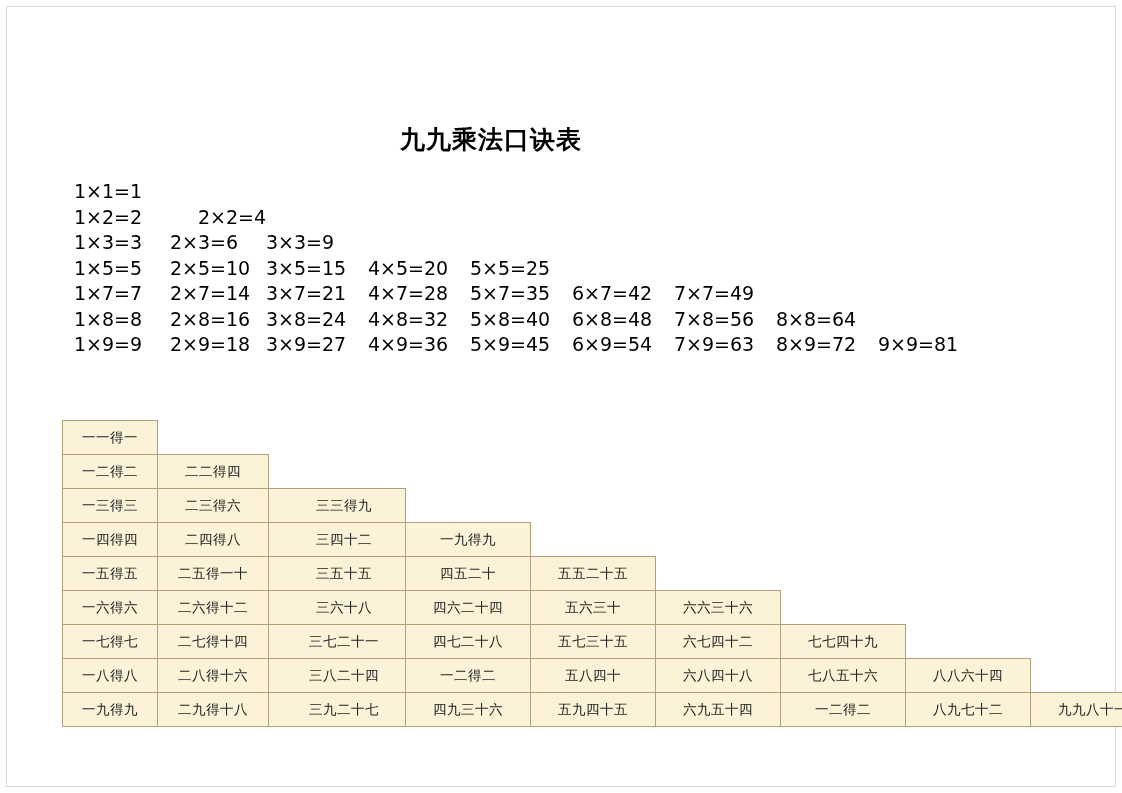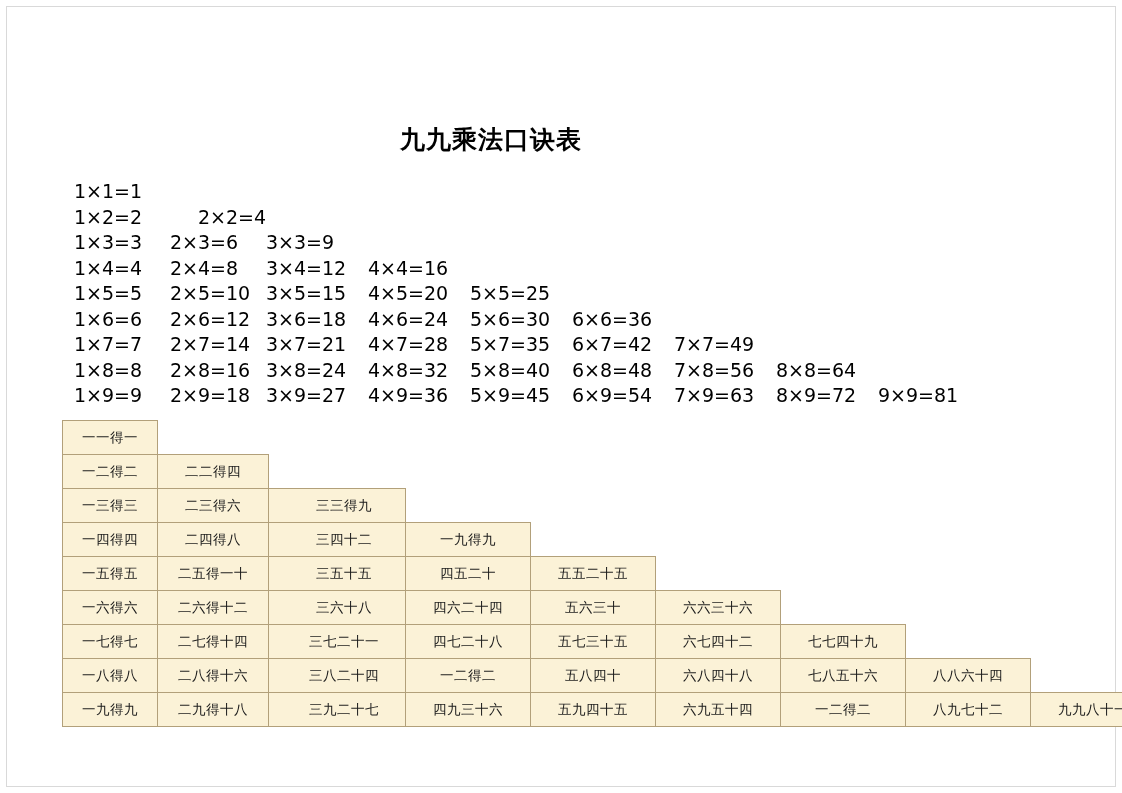--- a/index.html
+++ b/index.html
@@ -94,23 +94,21 @@
 
 <div class="page">
   <div class="page-border"></div>
 
   <div class="title">九九乘法口诀表</div>
 
   <div class="eq-block">
       <div class="eq-row"><span class="eq-item" style="width: 96px;">1×1=1</span></div>
       <div class="eq-row"><span class="eq-item" style="width: 96px;">1×2=2</span><span class="eq-item" style="width: 96px; text-align: right;">2×2=4</span></div>
       <div class="eq-row"><span class="eq-item" style="width: 96px;">1×3=3</span><span class="eq-item" style="width: 96px;">2×3=6</span><span class="eq-item" style="width: 102px;">3×3=9</span></div>
-      <div class="eq-row"><span class="eq-item" style="width: 96px;">1×4=4</span><span class="eq-item" style="width: 96px;">2×4=8</span><span class="eq-item" style="width: 102px;">3×4=12</span><span class="eq-item" style="width: 102px;">4×4=16</span></div>
       <div class="eq-row"><span class="eq-item" style="width: 96px;">1×5=5</span><span class="eq-item" style="width: 96px;">2×5=10</span><span class="eq-item" style="width: 102px;">3×5=15</span><span class="eq-item" style="width: 102px;">4×5=20</span><span class="eq-item" style="width: 102px;">5×5=25</span></div>
-      <div class="eq-row"><span class="eq-item" style="width: 96px;">1×6=6</span><span class="eq-item" style="width: 96px;">2×6=12</span><span class="eq-item" style="width: 102px;">3×6=18</span><span class="eq-item" style="width: 102px;">4×6=24</span><span class="eq-item" style="width: 102px;">5×6=30</span><span class="eq-item" style="width: 102px;">6×6=36</span></div>
       <div class="eq-row"><span class="eq-item" style="width: 96px;">1×7=7</span><span class="eq-item" style="width: 96px;">2×7=14</span><span class="eq-item" style="width: 102px;">3×7=21</span><span class="eq-item" style="width: 102px;">4×7=28</span><span class="eq-item" style="width: 102px;">5×7=35</span><span class="eq-item" style="width: 102px;">6×7=42</span><span class="eq-item" style="width: 102px;">7×7=49</span></div>
       <div class="eq-row"><span class="eq-item" style="width: 96px;">1×8=8</span><span class="eq-item" style="width: 96px;">2×8=16</span><span class="eq-item" style="width: 102px;">3×8=24</span><span class="eq-item" style="width: 102px;">4×8=32</span><span class="eq-item" style="width: 102px;">5×8=40</span><span class="eq-item" style="width: 102px;">6×8=48</span><span class="eq-item" style="width: 102px;">7×8=56</span><span class="eq-item" style="width: 102px;">8×8=64</span></div>
       <div class="eq-row"><span class="eq-item" style="width: 96px;">1×9=9</span><span class="eq-item" style="width: 96px;">2×9=18</span><span class="eq-item" style="width: 102px;">3×9=27</span><span class="eq-item" style="width: 102px;">4×9=36</span><span class="eq-item" style="width: 102px;">5×9=45</span><span class="eq-item" style="width: 102px;">6×9=54</span><span class="eq-item" style="width: 102px;">7×9=63</span><span class="eq-item" style="width: 102px;">8×9=72</span><span class="eq-item" style="width: 102px;">9×9=81</span></div>
     </div>
 
   <div class="table-wrap">
     <table class="kj">
       <tbody>
           <tr>
             <td class="w1">一一得一</td>

